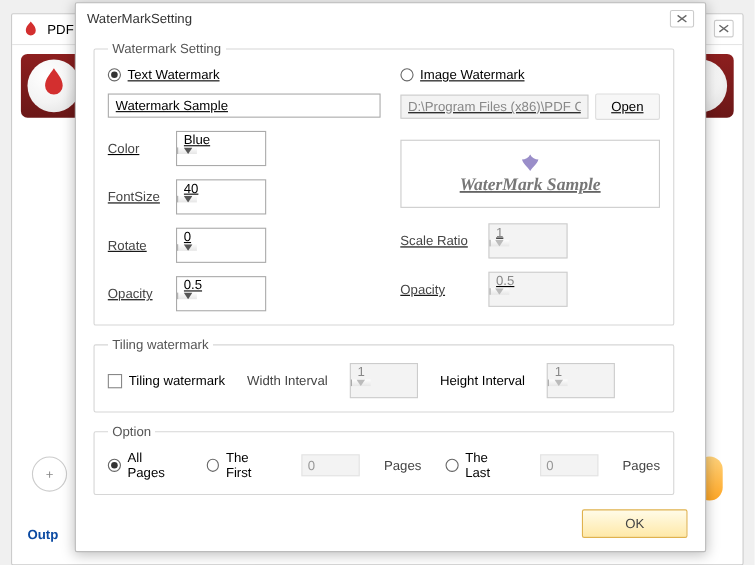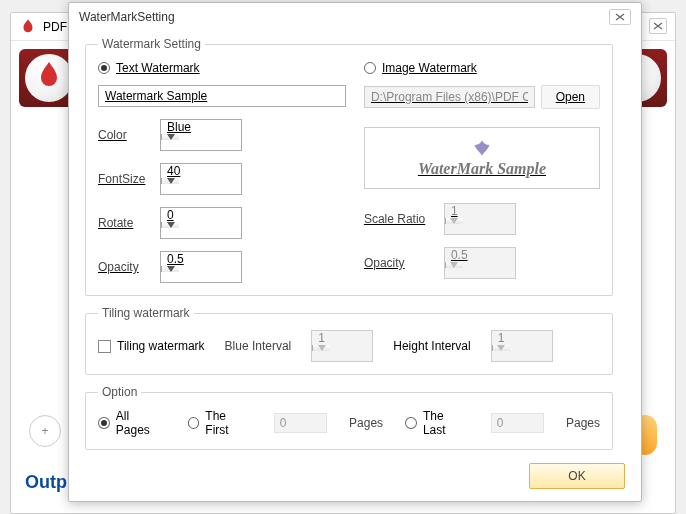--- a/index.html
+++ b/index.html
@@ -7,21 +7,21 @@
   
   
   .bg-window { position: absolute; left: 10px; top: 12px; right: 10px; bottom: 0; background: #fff; border: 1px solid #ccc; border-radius: 2px; }
   .bg-titlebar { position: absolute; left: 0; top: 0; right: 0; height: 28px; border-bottom: 1px solid #e5e5e5; display: flex; align-items: center; padding: 0 8px; }
   .bg-icon { width: 18px; height: 18px; margin-right: 6px; }
   .bg-close { position: absolute; right: 8px; top: 5px; width: 18px; height: 16px; border: 1px solid #ccc; border-radius: 2px; background: #fff; display: flex; align-items: center; justify-content: center; font-size: 10px; color: #666; }
   .bg-redband { position: absolute; left: 8px; top: 36px; right: 8px; height: 58px; background: linear-gradient(#8d1f1f, #6b1717); border-radius: 6px; }
   .bg-redcircle { position: absolute; width: 48px; height: 48px; border-radius: 50%; background: radial-gradient(circle at 35% 30%, #fff, #f3f3f3 55%, #ddd 100%); top: 5px; }
   .bg-plus { position: absolute; left: 18px; bottom: 66px; width: 32px; height: 32px; border-radius: 50%; background: #fff; border: 1px solid #ccc; display: flex; align-items: center; justify-content: center; color: #888; font-size: 18px; }
   .bg-orange { position: absolute; right: 18px; bottom: 58px; width: 24px; height: 40px; border-radius: 12px; background: linear-gradient(#ffd27a, #ffa726); }
-  .bg-outp { position: absolute; left: 14px; bottom: 20px; color: #0b4aa2; font-weight: bold; font-size: 18px; }
+  .bg-outp { position: absolute; left: 14px; bottom: 20px; color: #0b4aa2; font-weight: bold; font-size: 12px; }
   
   
   .dialog { position: absolute; left: 68px; top: 2px; width: 574px; height: 500px; background: #fff; border: 1px solid #bbb; border-radius: 2px; box-shadow: 0 2px 12px rgba(0,0,0,0.25); display: flex; flex-direction: column; }
   .dlg-titlebar { height: 28px; display: flex; align-items: center; padding: 0 10px; justify-content: space-between; }
   .dlg-title { color: #333; }
   .dlg-close { width: 22px; height: 16px; border: 1px solid #ccc; border-radius: 2px; display: flex; align-items: center; justify-content: center; color: #666; background: #fff; font-size: 10px; }
   .dlg-body { flex: 1; padding: 0 16px 12px 16px; overflow: hidden; }
   
   fieldset { border: 1px solid #d6d6d6; border-radius: 2px; margin: 6px 12px 10px 0; padding: 10px 12px 12px 12px; }
   legend { color: #555; padding: 0 4px; }
@@ -207,21 +207,21 @@
       </div>
     </fieldset>
 
     <fieldset>
       <legend>Tiling watermark</legend>
       <div class="row" style="gap:20px; margin-bottom:0">
         <label class="check">
           <span class="check-box"></span>
           <span>Tiling watermark</span>
         </label>
-        <span style="color:#444">Blue Interval</span>
+        <span style="color:#444">Width Interval</span>
         <div class="combo disabled">
           <input class="combo-input" style="width: 60px;" readonly="" value="1">
           <div class="combo-btn">
               <svg viewBox="0 0 8 6">
                 <path d="M0 0h8L4 6z" fill="#bbb"></path>
               </svg>
             </div>
         </div>
         <span style="color:#000000">Height Interval</span>
         <div class="combo disabled">

